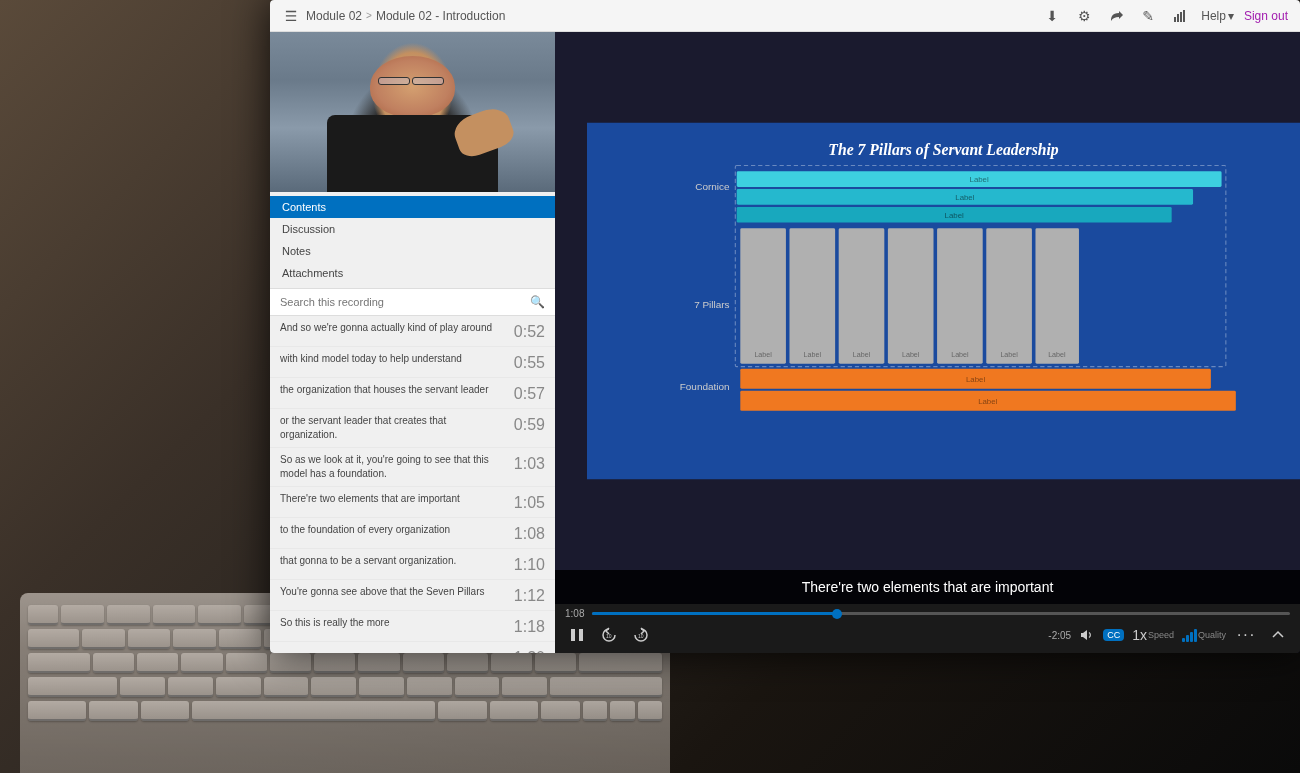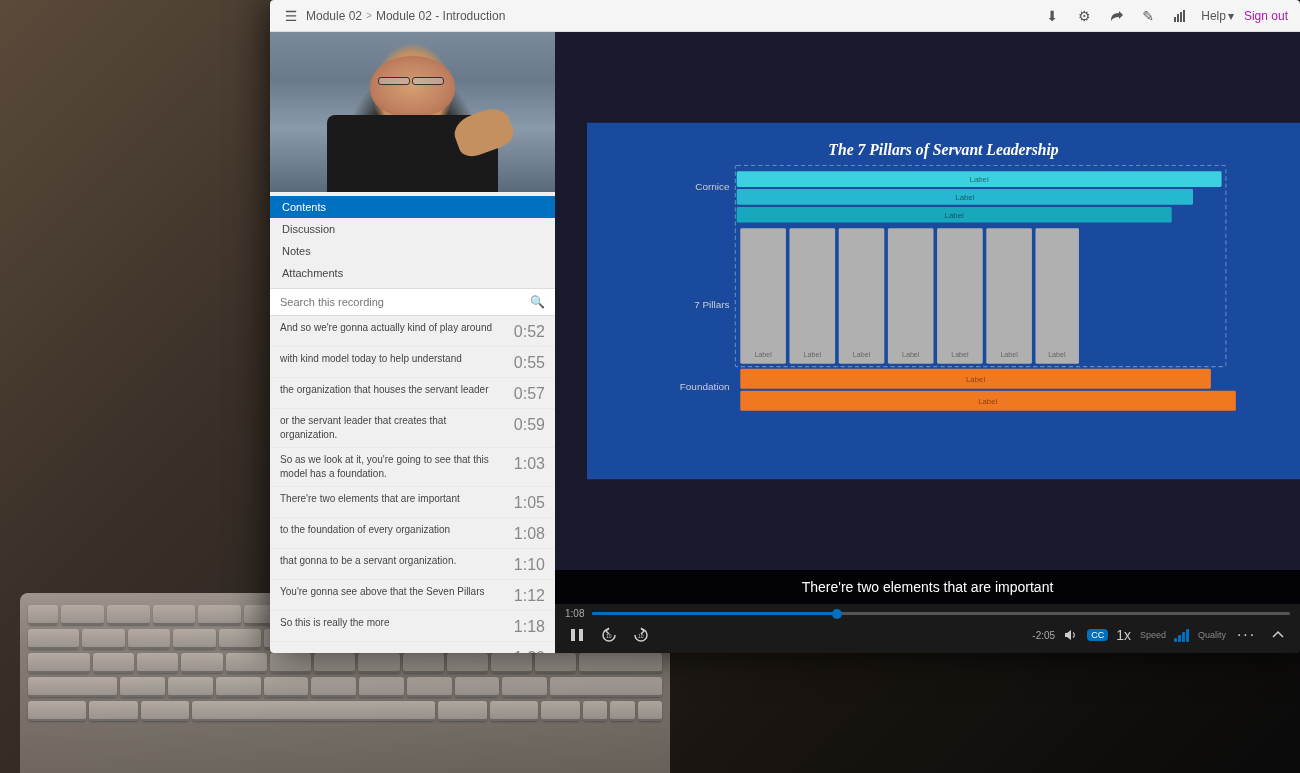--- a/index.html
+++ b/index.html
@@ -352,21 +352,21 @@
       border-radius: 4px;
       cursor: pointer;
     }
 
     .ctrl-icon-btn {
       color: #ccc;
       font-size: 14px;
       cursor: pointer;
       display: flex;
       align-items: center;
-      gap: 9px;
+      gap: 1px;
     }
 
     .quality-bars {
       display: flex;
       align-items: flex-end;
       gap: 1px;
       height: 14px;
     }
 
     .q-bar {

